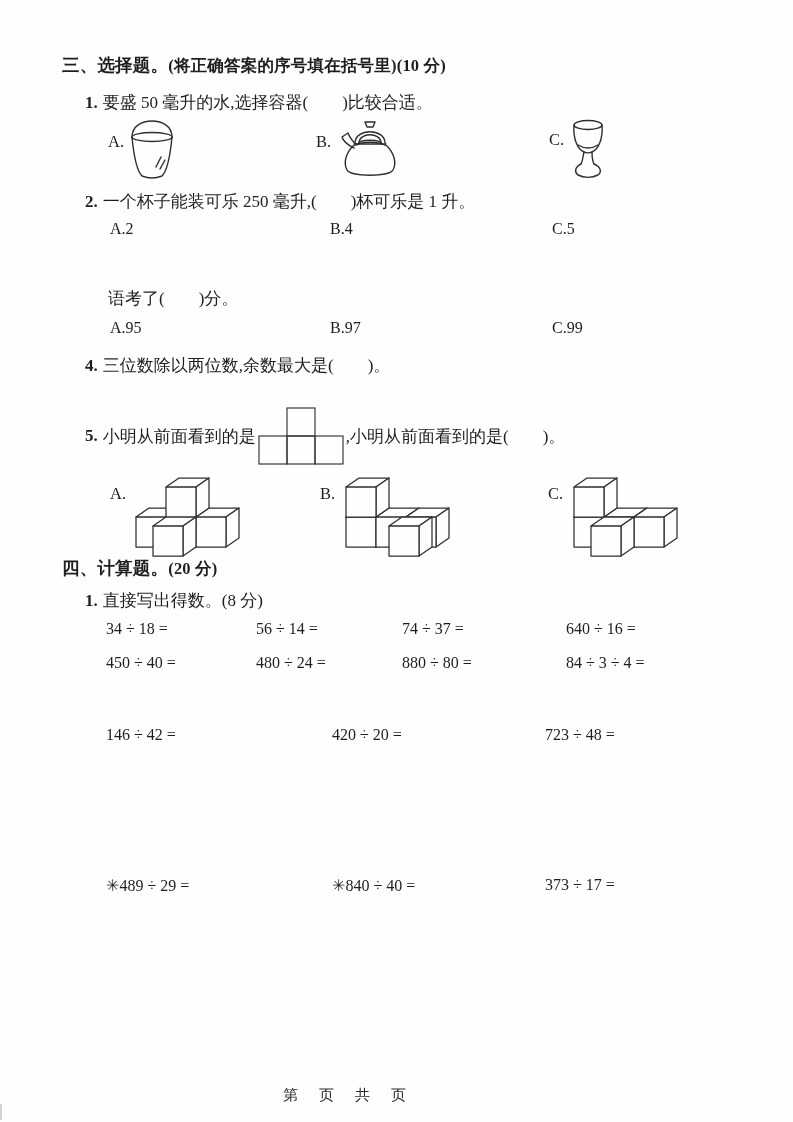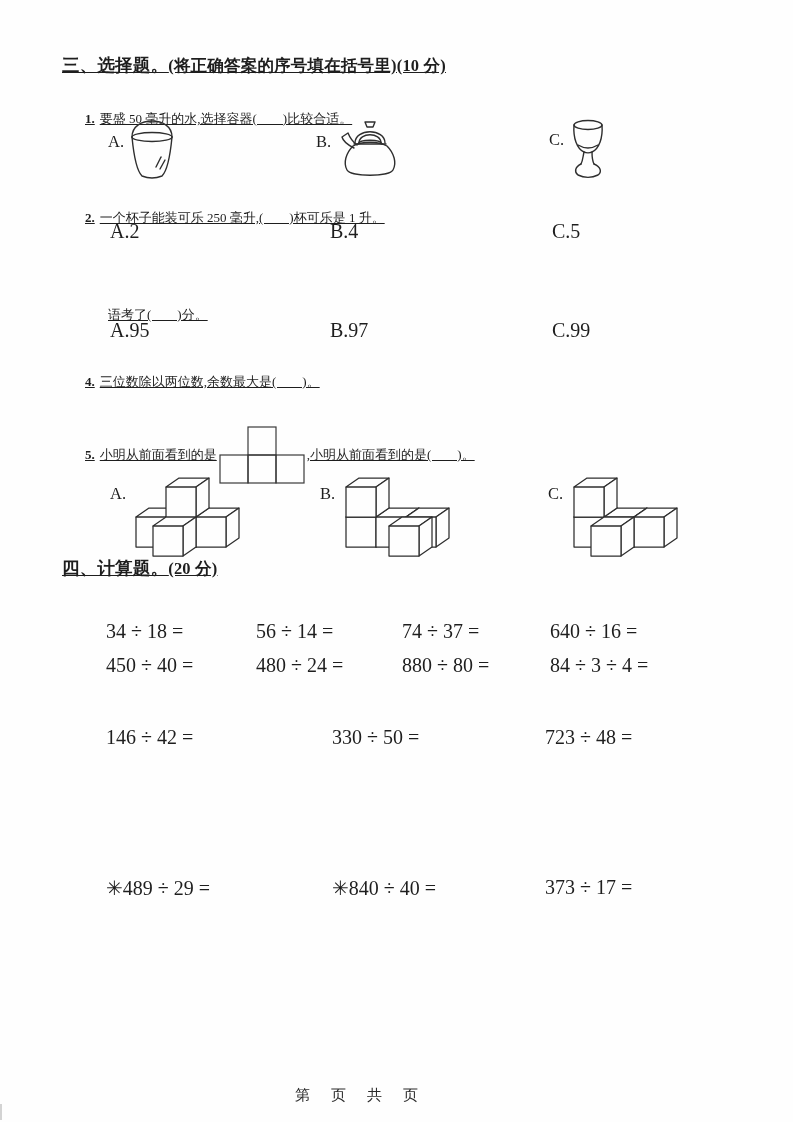--- a/index.html
+++ b/index.html
@@ -5,39 +5,39 @@
   html,body{margin:0;padding:0;background:#e8e8e8;}
   .page{
     position:relative;
     width:793px;height:1122px;
     margin:0 auto;
     background:#fefefe;
     font-family:"Liberation Serif","DejaVu Serif",serif;
     color:#1e1e1e;
     overflow:hidden;
   }
-  .abs{position:absolute;white-space:nowrap;text-decoration:underline;}
+  .abs{position:absolute;white-space:nowrap;}
   .h{font-size:17.5px;font-weight:bold;letter-spacing:0.2px;}
   .h .note{font-weight:600;font-size:16.5px;}
-  .q{font-size:13px;margin-top:19px;}
+  .q{font-size:17px;}
   .qnum{font-weight:bold;margin-right:5px;}
-  .row{position:absolute;left:0;width:655px;height:26px;font-size:20px;}
+  .row{position:absolute;left:0;width:655px;height:26px;font-size:16px;}
   .row span{position:absolute;top:0;}
   .colA{left:110px}.colB{left:330px}.colC{left:552px}
-  .k1{left:106px}.k2{left:256px}.k3{left:402px}.k4{left:550px}
+  .k1{left:106px}.k2{left:256px}.k3{left:402px}.k4{left:566px}
   .v1{left:106px}.v2{left:332px}.v3{left:545px}
   .figrow{position:absolute;left:0;width:793px;}
   .figrow .lbl{position:absolute;font-size:16.5px;}
   .figrow svg{position:absolute;}
   svg .ln{fill:none;stroke:#2e2e2e;stroke-width:1.4;stroke-linecap:round;stroke-linejoin:round;}
   svg .cube{fill:#fefefe;stroke:#2e2e2e;stroke-width:1.25;stroke-linejoin:round;}
   .q5wrap{display:flex;align-items:center;}
   .q5wrap svg{flex:0 0 auto;margin:0 2px;}
   .footer{position:absolute;left:0;top:1086px;width:692px;text-align:center;
-          font-size:15px;letter-spacing:3px;color:#2a2a2a;padding-left:12px;}
+          font-size:15px;letter-spacing:3px;color:#2a2a2a;}
   .smudge{position:absolute;left:0;top:1104px;width:2px;height:16px;background:#b5b5b5;opacity:.6;}
 </style>
 </head>
 <body>
 
 <div class="page">
 
   <div class="abs h" style="left:62px;top:53px">
     <span>三、选择题。</span><span class="note">(将正确答案的序号填在括号里)(10 分)</span>
   </div>
@@ -172,38 +172,41 @@
           <path d="M55,80 L68,71 L68,41 L55,50 Z"></path>
           <path d="M25,80 L55,80 L55,50 L25,50 Z"></path>
       </g>
     </svg>
   </div>
 
   <div class="abs h" style="left:62px;top:556px">
     <span>四、计算题。</span><span class="note">(20 分)</span>
   </div>
 
+  <div class="abs q" style="left:85px;top:589px">
+    <span class="qnum">1.</span><span>直接写出得数。</span><span>(8 分)</span>
+  </div>
 
   <div class="row" style="top:620px">
     <span class="k1">34 ÷ 18 =</span>
     <span class="k2">56 ÷ 14 =</span>
     <span class="k3">74 ÷ 37 =</span>
     <span class="k4">640 ÷ 16 =</span>
   </div>
   <div class="row" style="top:654px">
     <span class="k1">450 ÷ 40 =</span>
     <span class="k2">480 ÷ 24 =</span>
     <span class="k3">880 ÷ 80 =</span>
     <span class="k4">84 ÷ 3 ÷ 4 =</span>
   </div>
 
 
   <div class="row" style="top:726px">
     <span class="v1">146 ÷ 42 =</span>
-    <span class="v2">330 ÷ 50 =</span>
+    <span class="v2">420 ÷ 20 =</span>
     <span class="v3">723 ÷ 48 =</span>
   </div>
   <div class="row" style="top:876px">
     <span class="v1">✳489 ÷ 29 =</span>
     <span class="v2">✳840 ÷ 40 =</span>
     <span class="v3">373 ÷ 17 =</span>
   </div>
 
   <div class="footer">第　页　共　页</div>
   <div class="smudge"></div>

